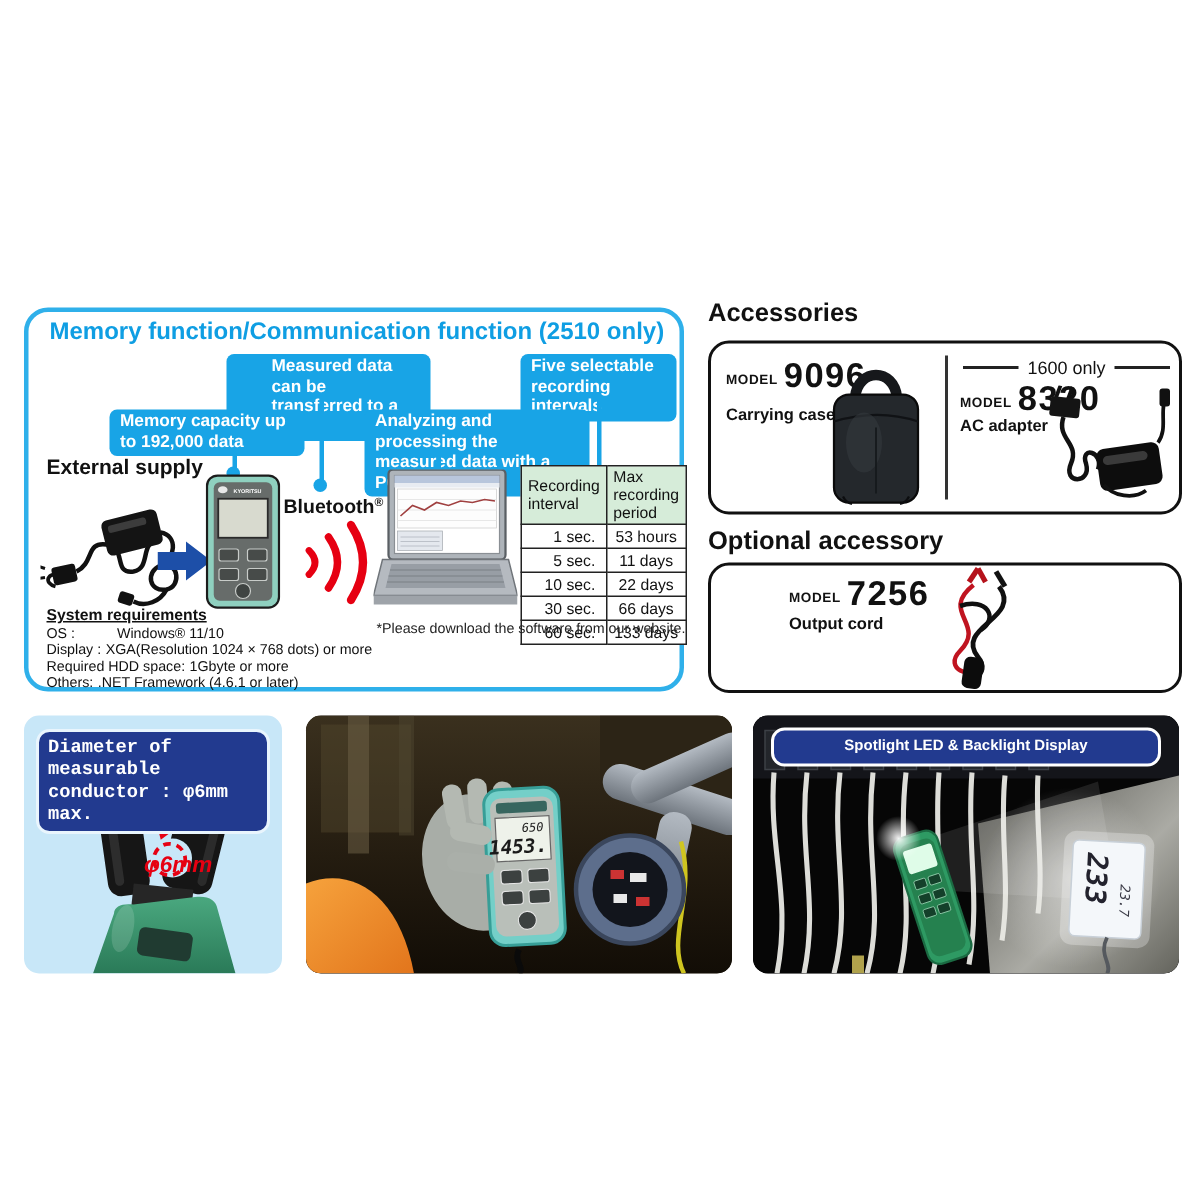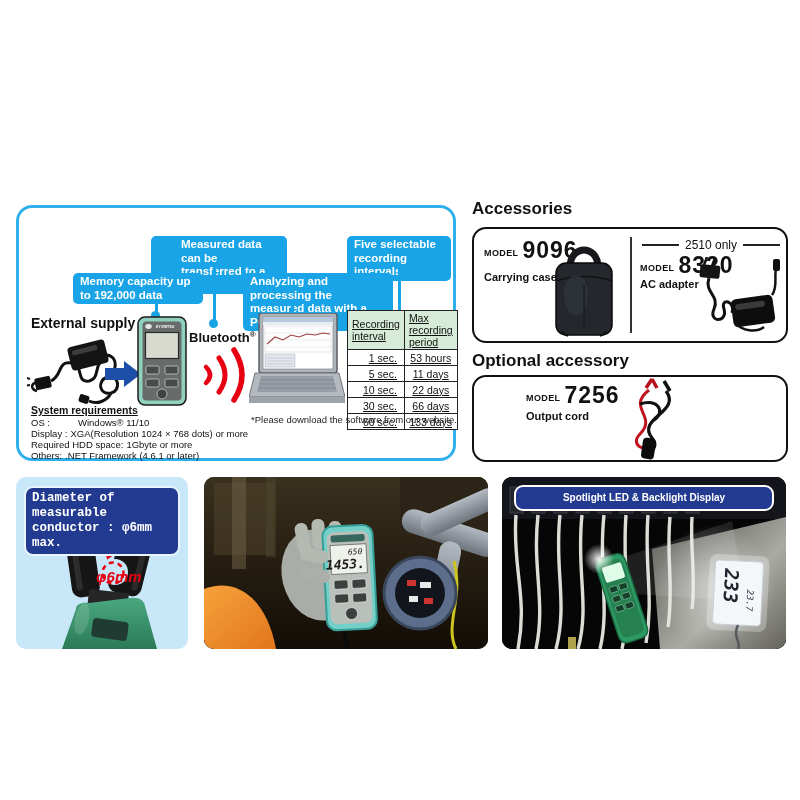--- a/index.html
+++ b/index.html
@@ -8,27 +8,27 @@
   .abs{position:absolute;}
 
   
   .membox{left:16px;top:205px;width:440px;height:256px;border:3px solid #2fb0ea;
     border-radius:16px;background:#fff;box-sizing:border-box;}
   .mem-title{left:14px;top:5px;font-size:16px;font-weight:bold;color:#0f9ee3;white-space:nowrap;}
   .callout{position:absolute;background:#18a4e6;color:#fff;font-weight:bold;
     font-size:11.5px;line-height:13.5px;padding:2px 7px;border-radius:5px;box-sizing:border-box;}
   .cline{position:absolute;width:3px;background:#18a4e6;}
   .cdot{position:absolute;width:9px;height:9px;border-radius:50%;background:#18a4e6;}
-  .ext-label{left:12px;top:107px;font-size:14px;font-weight:600;color:#111;text-align:center;}
+  .ext-label{left:12px;top:95px;font-size:14px;font-weight:600;color:#111;text-align:center;}
   .bt-label{left:170px;top:122px;font-size:13px;font-weight:bold;color:#111;}
   .bt-label sup{font-size:8px;}
 
   .rec-table{position:absolute;left:328px;top:102px;border-collapse:collapse;
     font-size:10.5px;color:#111;background:#fff;}
-  .rec-table th,.rec-table td{border:1px solid #222;padding:1px 4px;text-decoration:underline;}
+  .rec-table th,.rec-table td{border:1px solid #222;padding:1px 4px;}
   .rec-table th{background:#d6ecd9;font-weight:normal;text-align:left;
     width:46px;line-height:12px;}
   .rec-table td{height:13px;}
   .rec-table td:first-child{text-align:right;padding-right:7px;}
   .rec-table td:last-child{text-align:center;}
 
   .dl-note{left:232px;top:206px;font-size:9.5px;color:#222;width:215px;}
   .sysreq{left:12px;top:196px;width:230px;}
   .sr-title{font-size:10.5px;font-weight:bold;margin-bottom:1px;text-decoration:underline;}
   .sr-line{font-size:9.5px;line-height:11px;color:#111;}
@@ -66,20 +66,21 @@
   .p3 .panel-header{left:12px;top:8px;width:260px;font-size:10px;line-height:16px;
     padding:3px 8px;text-align:center;white-space:nowrap;}
   .photo-svg{position:absolute;left:0;top:0;z-index:1;}
 </style>
 </head>
 <body>
 
 <div class="canvas">
 
   <div class="abs membox">
+    <div class="abs mem-title">Memory function/Communication function (2510 only)</div>
 
     <div class="callout" style="left:132px;top:28px;width:136px;padding-left:30px;">Measured data can be transferred to a PC</div>
     <div class="callout" style="left:328px;top:28px;width:104px;">Five selectable recording intervals</div>
     <div class="callout" style="left:54px;top:65px;width:130px;">Memory capacity up to 192,000 data</div>
     <div class="callout" style="left:224px;top:65px;width:150px;">Analyzing and processing the measured data with a PC</div>
 
     <div class="cline" style="left:136px;top:93px;height:15px;"></div>
     <div class="cdot" style="left:132px;top:103px;"></div>
     <div class="cline" style="left:194px;top:56px;height:58px;"></div>
     <div class="cdot" style="left:190px;top:111px;"></div>
@@ -199,21 +200,21 @@
       <path d="M22,26 C24,6 48,6 50,26" stroke="#16181b" stroke-width="7" fill="none" stroke-linecap="round"></path>
       <rect x="8" y="24" width="56" height="72" rx="10" fill="#24282c" stroke="#0a0a0a" stroke-width="1.5"></rect>
       <path d="M8,42 C28,36 46,36 64,42" stroke="#101215" stroke-width="1.5" fill="none"></path>
       <ellipse cx="28" cy="56" rx="12" ry="20" fill="#33383e" opacity="0.6"></ellipse>
       <path d="M14,92 q2,4 6,5 M58,92 q-2,4 -6,5" stroke="#0c0d0f" stroke-width="1.5" fill="none"></path>
       <path d="M36,46 v44" stroke="#16191c" stroke-width="1.2"></path>
     </svg>
 
     <div class="badge-row">
       <span class="dash"></span>
-      <span>2510 only</span>
+      <span>1600 only</span>
       <span class="dash"></span>
     </div>
     <div class="model-row" style="left:166px;top:27px;">
       <span class="model-label">MODEL</span>
       <span class="model-num">8320</span>
     </div>
     <div class="acc-name" style="left:166px;top:49px;">AC adapter</div>
 
     <svg class="abs" style="left:202px;top:28px;" width="108" height="84" viewBox="0 0 108 84">
       <path d="M28,8 l3,-8 M36,9 l3,-8" stroke="#111" stroke-width="2.5"></path>

